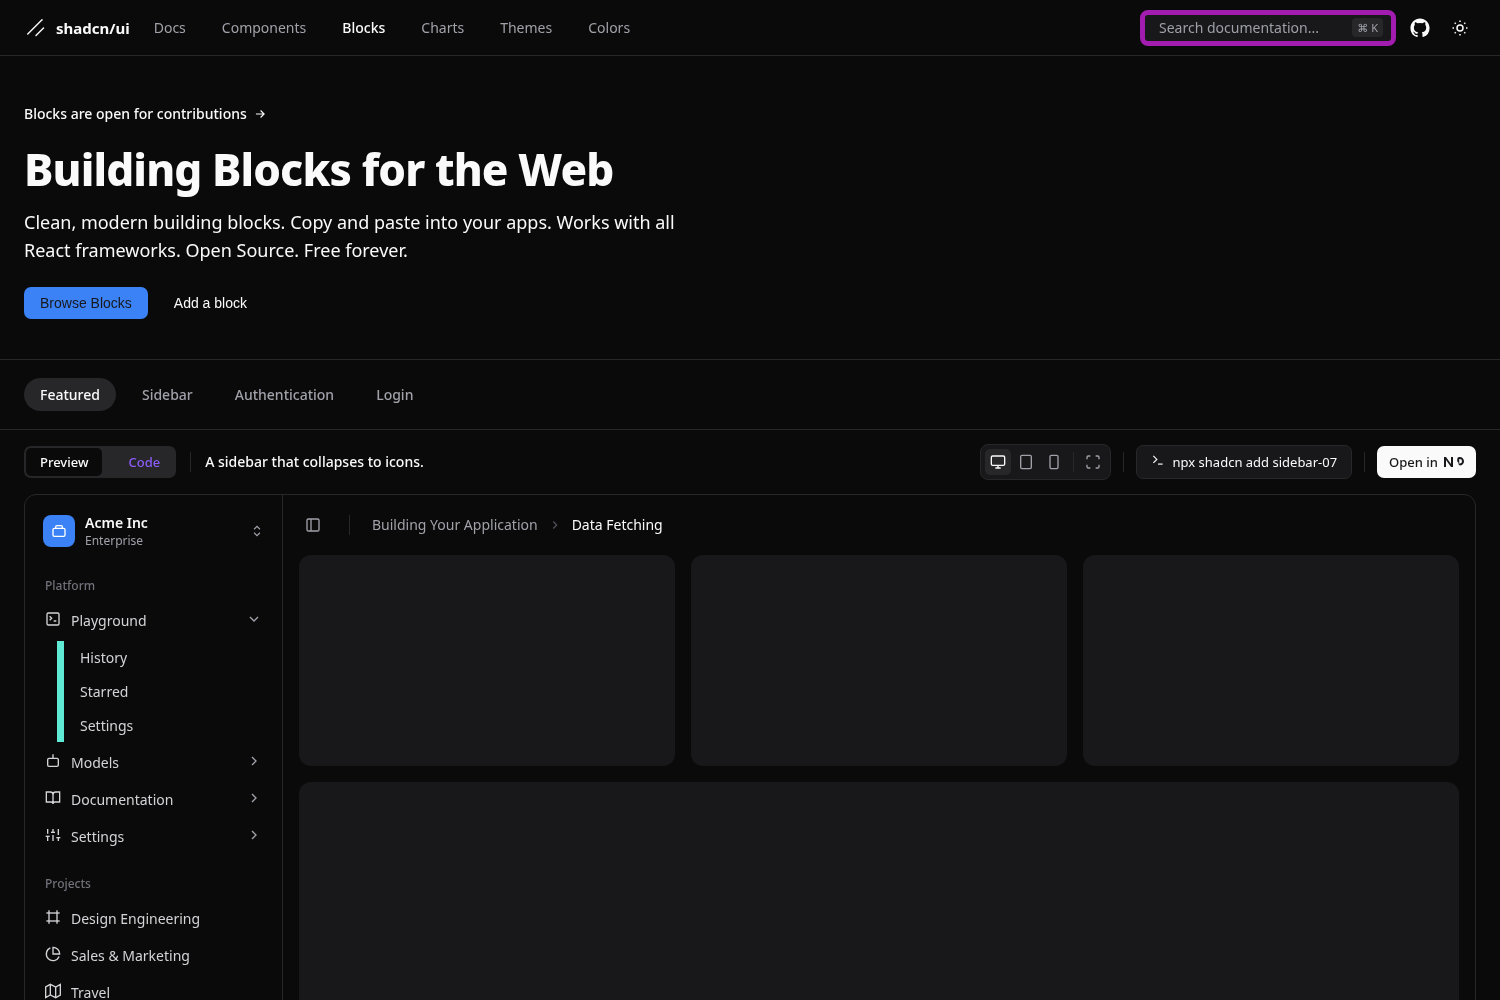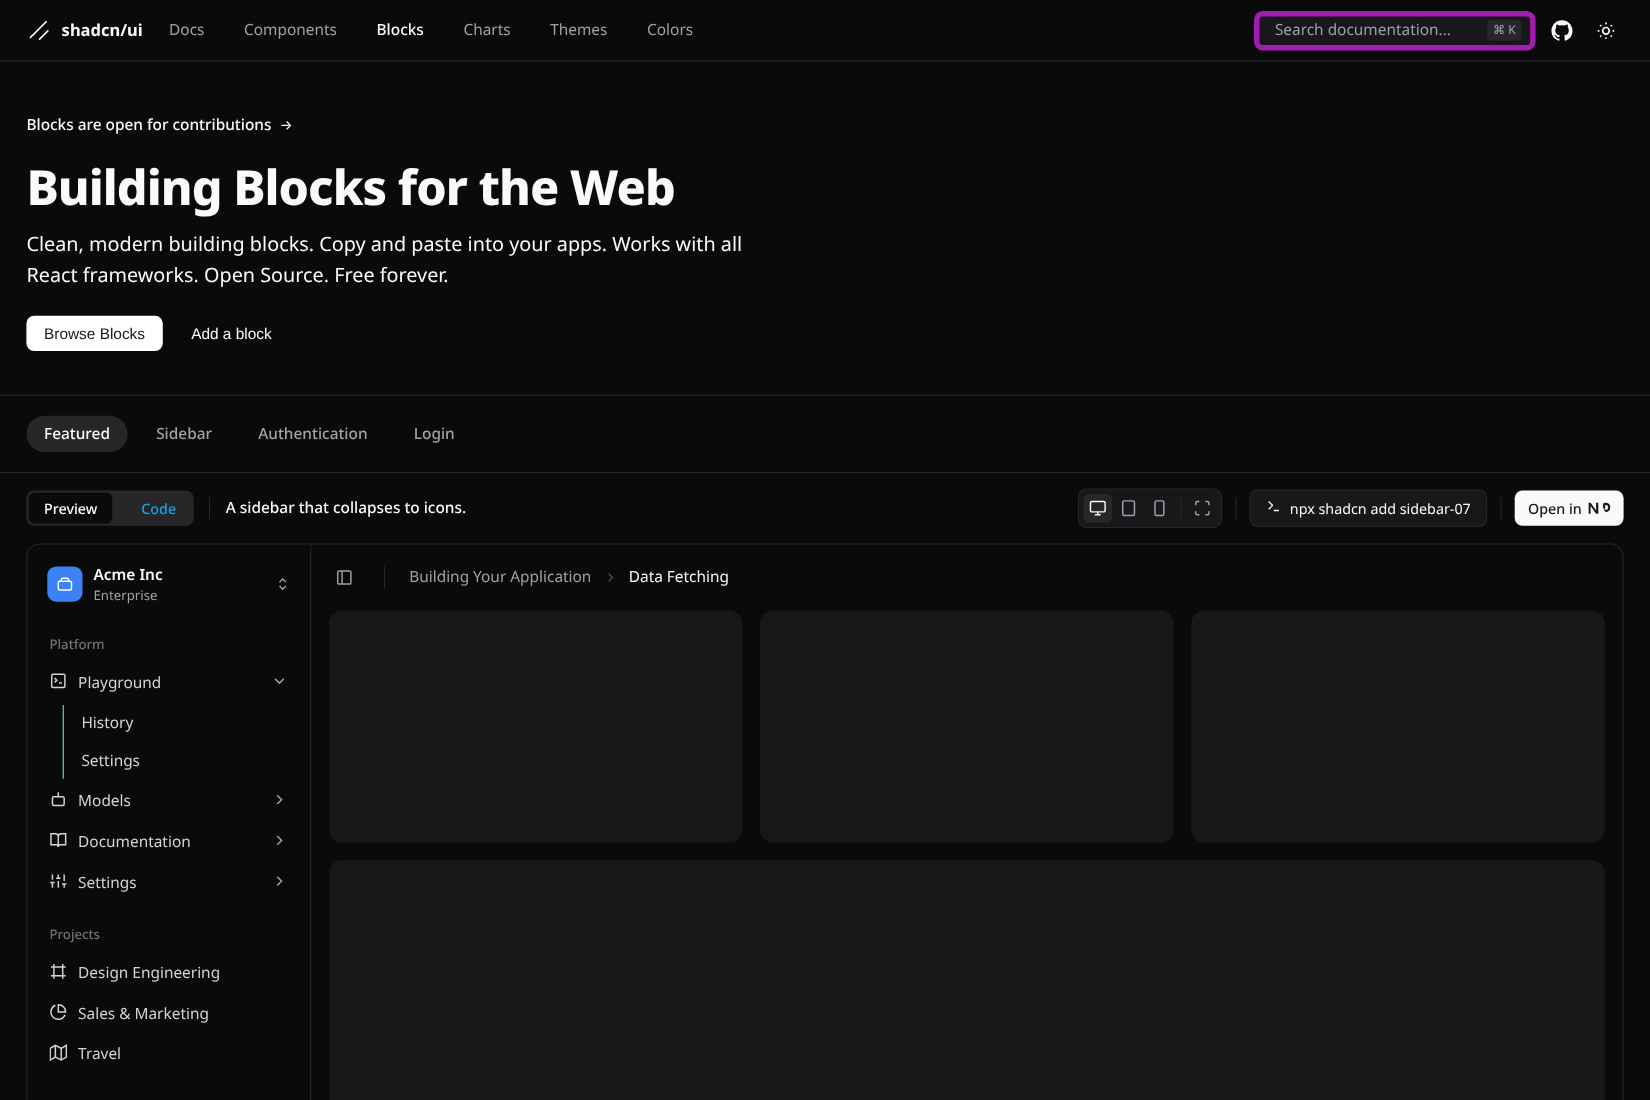--- a/index.html
+++ b/index.html
@@ -15,30 +15,30 @@
     .search { display: flex; align-items: center; background: #18181b; border: 5px solid #a21caf; border-radius: 8px; padding: 0 8px 0 14px; height: 36px; width: 256px; color: #9f9fa8; font-size: 14px; justify-content: space-between; }
     .search kbd { background: #27272a; border-radius: 4px; padding: 2px 5px; font-size: 11px; font-family: inherit; color: #a1a1aa; }
     .icon-btn { width: 32px; height: 32px; display: flex; align-items: center; justify-content: center; color: #fafafa; border-radius: 6px; }
     
     .hero { padding: 48px 24px 40px; }
     .banner { display: inline-flex; align-items: center; gap: 6px; font-size: 14px; margin-bottom: 16px; font-weight: 500; }
     .title { font-size: 44px; font-weight: 800; letter-spacing: -0.02em; margin-bottom: 10px; }
     .subtitle { color: #fafafa; font-size: 18px; line-height: 1.55; max-width: 660px; margin-bottom: 22px; }
     .hero-btns { display: flex; gap: 10px; }
     .btn { padding: 8px 16px; border-radius: 7px; font-size: 14px; font-weight: 500; cursor: pointer; border: none; }
-    .btn-primary { background: #ffffff; color: #18181b; }
+    .btn-primary { background: #3b82f6; color: #18181b; }
     .btn-ghost { background: transparent; color: #fafafa; }
     
     .tabs-section { border-top: 1px solid #27272a; border-bottom: 1px solid #27272a; padding: 18px 24px; display: flex; gap: 10px; }
     .tab { padding: 7px 16px; border-radius: 999px; font-size: 14px; color: #a1a1aa; font-weight: 500; }
     .tab.active { background: #27272a; color: #fafafa; }
     
     .toolbar { display: flex; align-items: center; padding: 14px 24px; gap: 14px; }
     .pc-toggle { display: flex; background: #27272a; border-radius: 7px; padding: 2px; gap: 12px; }
-    .pc-toggle .seg { padding: 5px 14px; border-radius: 5px; font-size: 13px; color: #0ea5e9; font-weight: 500; }
+    .pc-toggle .seg { padding: 5px 14px; border-radius: 5px; font-size: 13px; color: #8b5cf6; font-weight: 500; }
     .pc-toggle .seg.active { background: #0a0a0a; color: #fafafa; }
     .sep { width: 1px; height: 20px; background: #27272a; }
     .toolbar-desc { color: #fafafa; font-size: 14px; font-weight: 500; }
     .toolbar-right { margin-left: auto; display: flex; align-items: center; gap: 12px; }
     .viewport-group { display: flex; align-items: center; gap: 2px; background: #18181b; border: 1px solid #27272a; border-radius: 8px; padding: 4px; }
     .vp-btn { width: 26px; height: 26px; display: flex; align-items: center; justify-content: center; border-radius: 5px; color: #a1a1aa; }
     .vp-btn.active { background: #27272a; color: #fafafa; }
     .cmd-btn { display: flex; gap: 8px; background: #18181b; border: 1px solid #27272a; border-radius: 7px; padding: 7px 14px; font-size: 13px; color: #fafafa; }
     .open-btn { display: flex; align-items: center; gap: 6px; background: #fafafa; color: #18181b; border-radius: 7px; padding: 7px 12px; font-size: 13px; font-weight: 500; }
     
@@ -46,21 +46,21 @@
     .sidebar { width: 258px; border-right: 1px solid #27272a; padding: 12px; display: flex; flex-direction: column; gap: 4px; }
     .team-switch { display: flex; align-items: center; gap: 10px; padding: 6px; border-radius: 8px; }
     .team-icon { width: 32px; height: 32px; background: #3b82f6; border-radius: 8px; display: flex; align-items: center; justify-content: center; color: #fff; flex-shrink: 0; }
     .team-info { flex: 1; }
     .team-name { font-size: 14px; font-weight: 600; }
     .team-plan { font-size: 12px; color: #a1a1aa; }
     .sb-header { font-size: 12px; color: #71717a; padding: 18px 8px 6px; font-weight: 500; }
     .sb-item { display: flex; gap: 10px; padding: 7px 8px; border-radius: 6px; font-size: 14px; color: #d4d4d8; }
     .sb-item svg { width: 16px; height: 16px; flex-shrink: 0; }
     .sb-item .chev { margin-left: auto; color: #a1a1aa; }
-    .sb-sub { margin-left: 20px; border-left: 1px solid #5eead4; padding-left: 12px; display: flex; flex-direction: column; gap: 1px; }
+    .sb-sub { margin-left: 20px; border-left: 7px solid #5eead4; padding-left: 12px; display: flex; flex-direction: column; gap: 1px; }
     .sb-sub .sb-item { padding-left: 4px; }
     
     .main { flex: 1; padding: 16px; }
     .crumb-row { display: flex; align-items: center; gap: 22px; margin-bottom: 16px; }
     .panel-toggle { width: 28px; height: 28px; display: flex; align-items: center; justify-content: center; color: #a1a1aa; border-radius: 6px; }
     .crumbs { display: flex; align-items: center; gap: 10px; font-size: 14px; }
     .crumbs .muted { color: #a1a1aa; }
     .cards-row { display: grid; grid-template-columns: repeat(3, 1fr); gap: 16px; margin-bottom: 16px; }
     .card { aspect-ratio: 16/9; background: #18181b; border-radius: 12px; }
     .big-card { height: 260px; background: #18181b; border-radius: 12px; }
@@ -204,20 +204,23 @@
       <span>Playground</span>
       <svg class="chev" width="14" height="14" viewBox="0 0 24 24" fill="none" stroke="currentColor" stroke-width="2">
           <polyline points="6 9 12 15 18 9"></polyline>
         </svg>
     </div>
     <div class="sb-sub">
       <div class="sb-item">
           <span>History</span>
         </div>
       <div class="sb-item">
+          <span>Starred</span>
+        </div>
+      <div class="sb-item">
           <span>Settings</span>
         </div>
     </div>
     <div class="sb-item">
       <svg viewBox="0 0 24 24" fill="none" stroke="currentColor" stroke-width="2">
           <rect x="4" y="8" width="16" height="12" rx="2"></rect>
           <path d="M12 2v6M8 14h.01M16 14h.01"></path>
         </svg>
       <span>Models</span>
       <svg class="chev" width="14" height="14" viewBox="0 0 24 24" fill="none" stroke="currentColor" stroke-width="2">

